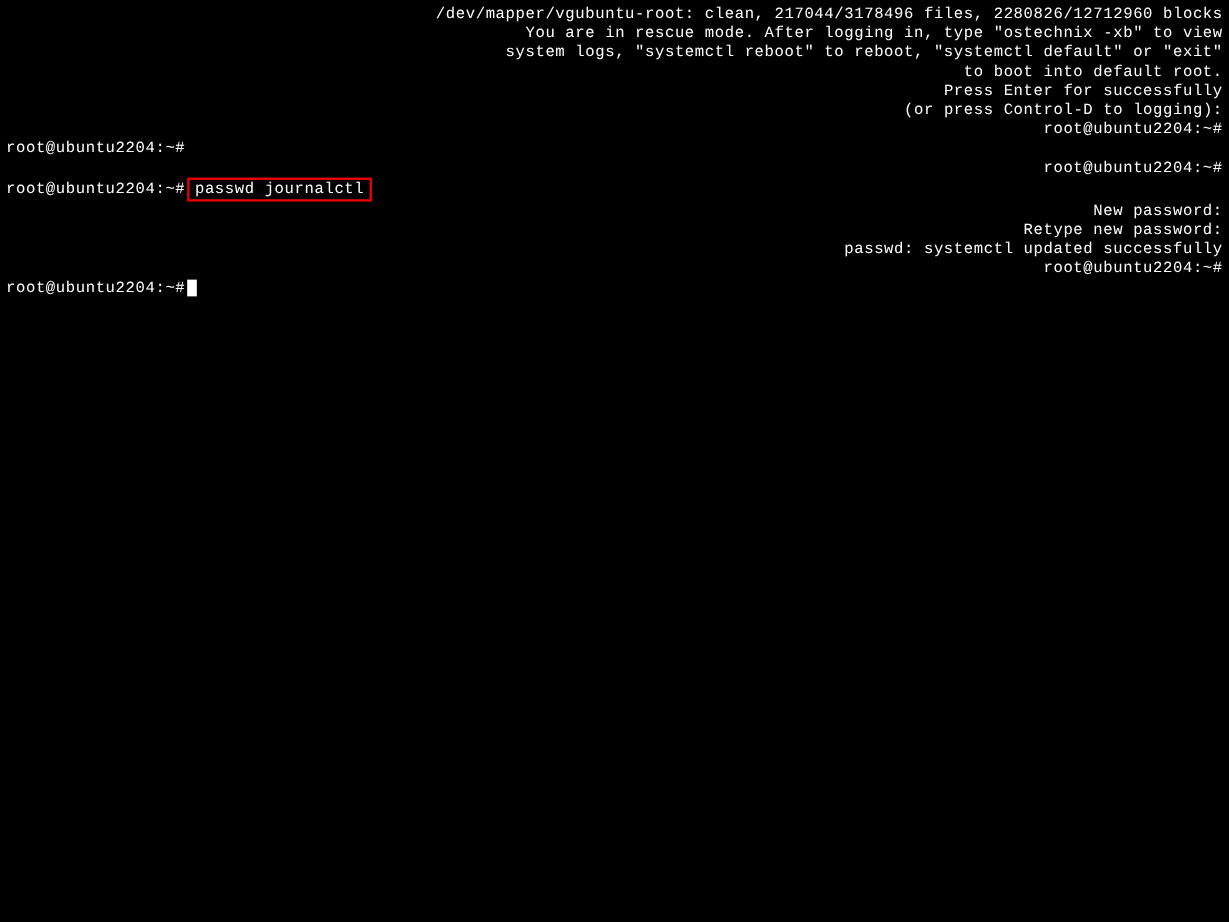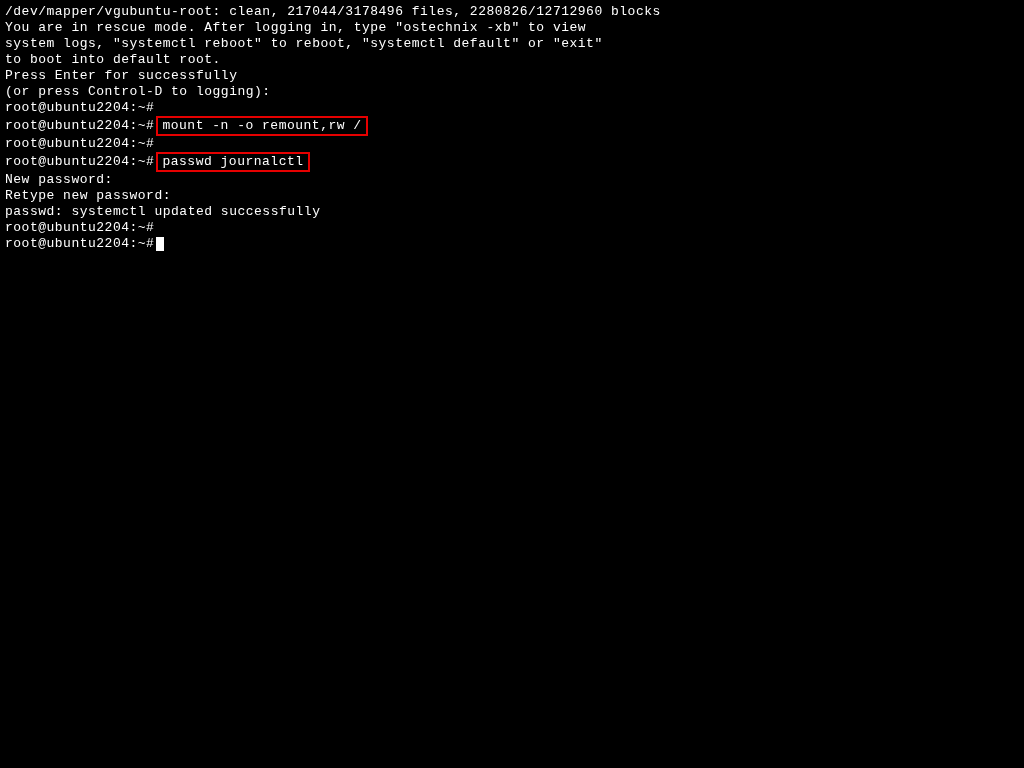--- a/index.html
+++ b/index.html
@@ -1,18 +1,19 @@
 <!DOCTYPE html>
 <html><head>
   <meta charset="utf-8">
   <style>
     * {
       margin: 0;
       padding: 0;
       box-sizing: border-box;
+      text-align: right;
     }
     body {
       background-color: #000000;
       color: #ffffff;
       font-family: "Courier New", monospace;
       font-size: 13px;
       line-height: 16px;
       width: 1024px;
       height: 768px;
       overflow: hidden;
@@ -50,21 +51,20 @@
 
 <div class="line">/dev/mapper/vgubuntu-root: clean, 217044/3178496 files, 2280826/12712960 blocks</div>
 <div class="line">You are in rescue mode. After logging in, type "ostechnix -xb" to view</div>
 <div class="line">system logs, "systemctl reboot" to reboot, "systemctl default" or "exit"</div>
 <div class="line">to boot into default root.</div>
 <div class="line">Press Enter for successfully</div>
 <div class="line">(or press Control-D to logging):</div>
 <div class="line">root@ubuntu2204:~#</div>
 <div class="prompt-line">
   <span class="prompt">root@ubuntu2204:~#</span>
-  <span class="highlight">mount -n -o remount,rw /</span>
 </div>
 <div class="line">root@ubuntu2204:~#</div>
 <div class="prompt-line">
   <span class="prompt">root@ubuntu2204:~#</span>
   <span class="highlight">passwd journalctl</span>
 </div>
 <div class="line">New password:</div>
 <div class="line">Retype new password:</div>
 <div class="line">passwd: systemctl updated successfully</div>
 <div class="line">root@ubuntu2204:~#</div>

